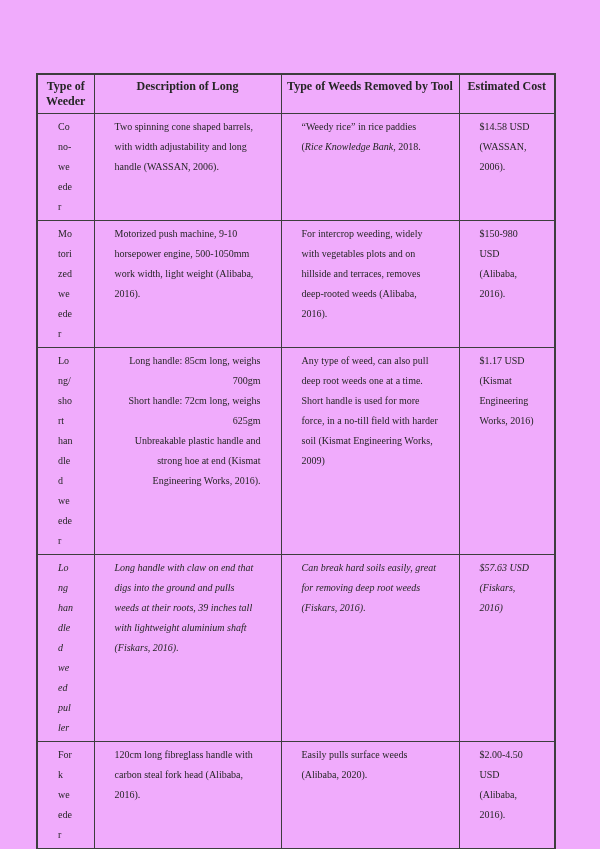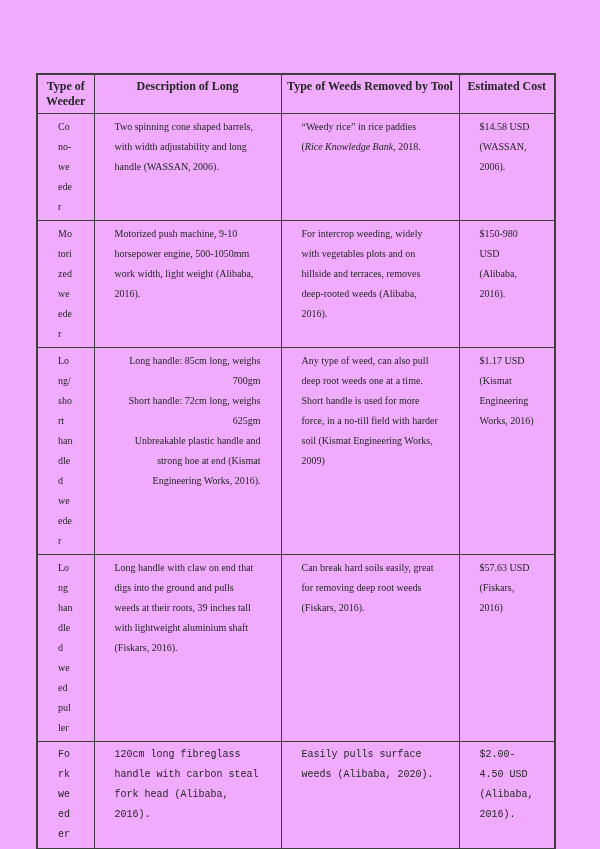--- a/index.html
+++ b/index.html
@@ -45,22 +45,22 @@
     font-weight: bold;
     text-align: center;
     line-height: 15px;
     padding: 4px 5px;
   }
   .weeder-table td.preline { white-space: pre-line; text-align: right; }
   tr.row-head { height: 37px; }
   tr.row-1 { height: 57px; }
   tr.row-2 { height: 83px; border-radius: 21px; }
   tr.row-3 { height: 105px; margin-left: 44px; }
-  tr.row-4 { height: 106px; }
-  tr.row-5 { height: 34px; font-family: Liberation Mono, monospace; }
+  tr.row-4 { height: 106px; font-style: italic; }
+  tr.row-5 { height: 34px; }
   tr.row-6 { height: 55px; }
   .italic { font-style: italic; }
 </style>
 </head>
 <body>
 
 <div class="page">
   <div class="table-wrap">
     <table class="weeder-table">
       <colgroup>

